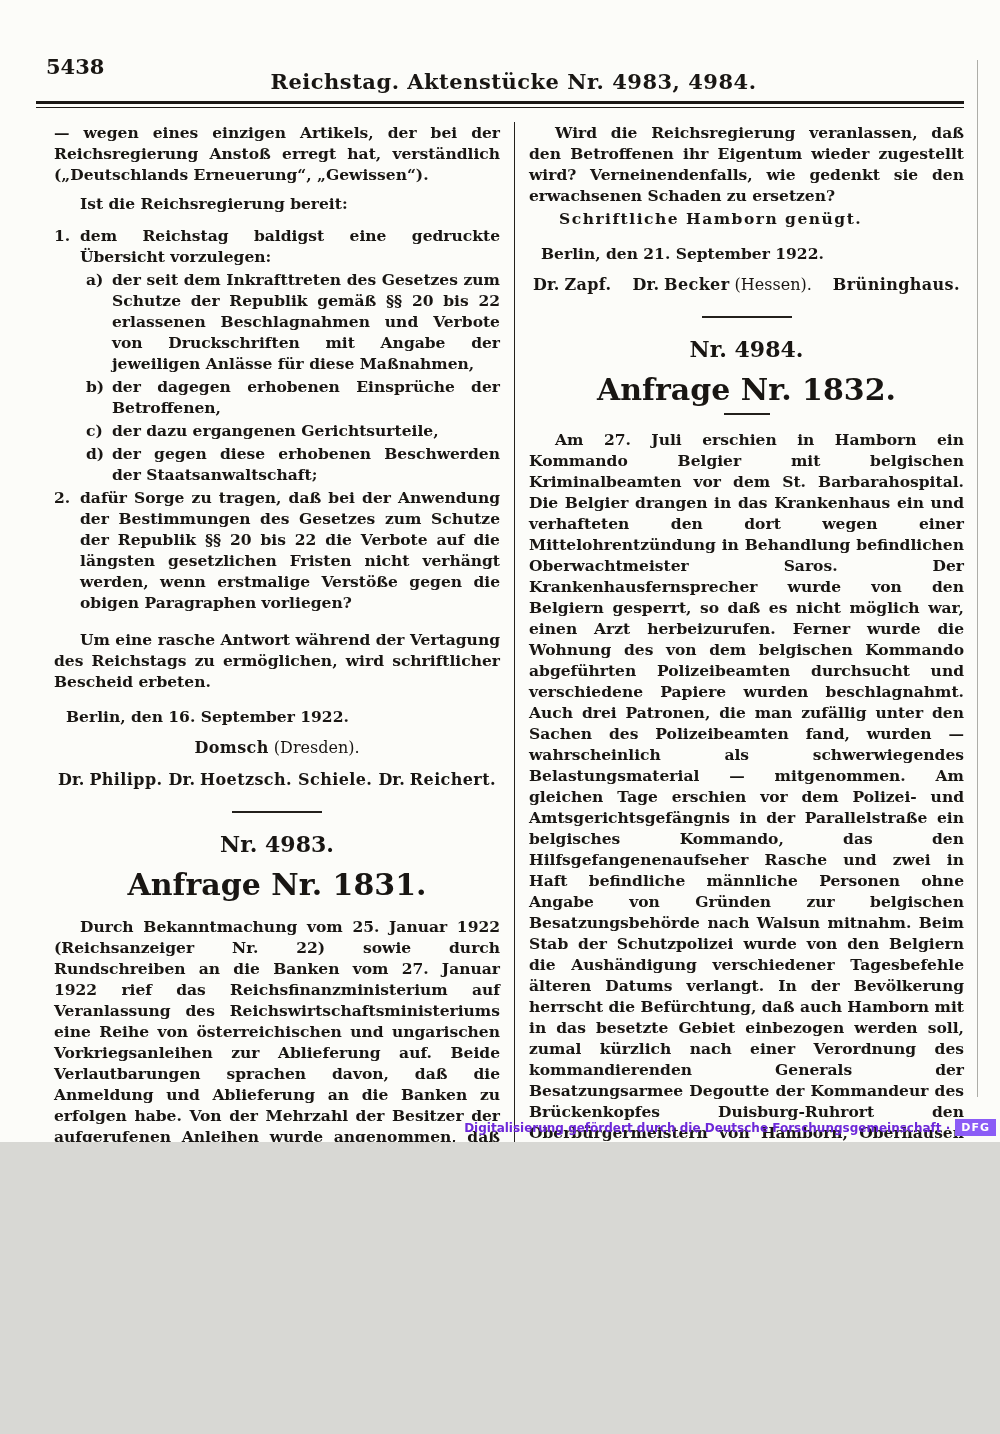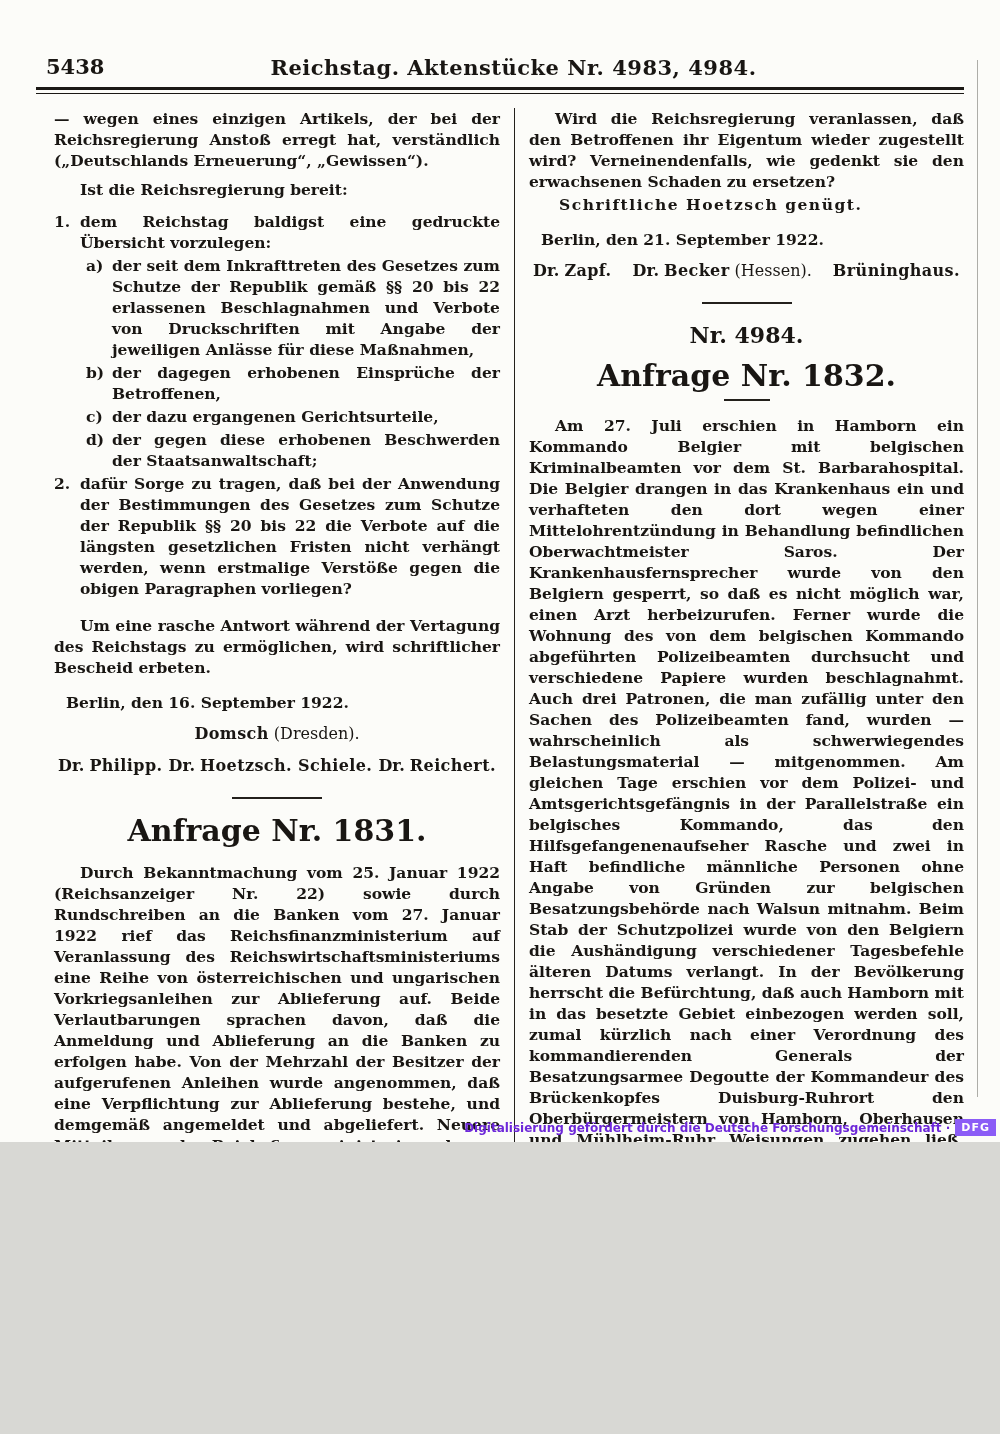--- a/index.html
+++ b/index.html
@@ -3,21 +3,21 @@
 <meta charset="utf-8">
 <style>
   html,body { margin:0; padding:0; background:#d8d8d4; }
   .page {
     position:relative; width:1000px; height:1142px; margin:0 auto;
     background:#fcfcf9; color:#191613; overflow:hidden;
     font-family:"DejaVu Serif", serif;
   }
   
   .page-num { position:absolute; left:46px; top:54px; font-size:21px; font-weight:bold; }
-  .header-title { text-align:center; padding-top:55px; font-size:21px; font-weight:bold; letter-spacing:.5px;margin-left:27px; }
+  .header-title { text-align:center; padding-top:69px; font-size:21px; font-weight:bold; letter-spacing:.5px;margin-left:27px; }
   .rule-double { margin:7px 36px 0 36px; border-top:3px solid #1b1815; border-bottom:1px solid #1b1815; height:3px; }
   
   .scan-edge { position:absolute; right:22px; top:60px; bottom:45px; width:1px; background:#6b6b66; opacity:.55; }
   
   .cols { display:flex; padding:14px 36px 0 54px; }
   .col-left  { width:446px; padding-right:14px; }
   .col-div   { width:1px; background:#23201c; height:1278px; flex:0 0 1px; }
   .col-right { flex:1; padding-left:14px; }
   
   .p { font-size:15.5px; line-height:21px; text-align:justify; font-weight:bold; margin:0 0 2px 0; }
@@ -108,31 +108,32 @@
         <span class="sig">
           <span class="nm">Schiele.</span>
         </span>
         <span class="sig">
           <span class="pre">Dr.</span><span class="nm">Reichert.</span>
         </span>
       </div>
 
       <hr class="rule-short">
 
+      <div class="h-nr">Nr. 4983.</div>
       <div class="h-anfrage">Anfrage Nr. 1831.</div>
 
       <p class="p ind after-head">Durch Bekanntmachung vom 25. Januar 1922 (Reichsanzeiger Nr. 22) sowie durch Rundschreiben an die Banken vom 27. Januar 1922 rief das Reichsfinanzministerium auf Veranlassung des Reichswirtschaftsministeriums eine Reihe von österreichischen und ungarischen Vorkriegsanleihen zur Ablieferung auf. Beide Verlautbarungen sprachen davon, daß die Anmeldung und Ablieferung an die Banken zu erfolgen habe. Von der Mehrzahl der Besitzer der aufgerufenen Anleihen wurde angenommen, daß eine Verpflichtung zur Ablieferung bestehe, und demgemäß angemeldet und abgeliefert. Neuere Mitteilungen des Reichsfinanzministeriums lassen erkennen, daß eine gesetzliche Grundlage für dieses Verfahren fehlt. Aber auch ein Vertragsverhältnis ist bei dem offensichtlichen Dissens der beiden Parteien, welcher auf der fehlgehenden Ausdrucksweise sowohl der Bekanntmachung als auch des Rundschreibens beruht, nicht zu stande gekommen. Das Reichswirtschaftsministerium weigert sich, die Stücke wieder herauszugeben.</p>
       <p class="p ind">Die betreffenden Anleihen sind, sowie die Anmeldungen erfolgt waren, im Kurse sehr stark gestiegen. Die Besitzer gehören vielfach dem notleidenden Rentner- und Mittelstande an, welcher gewohnt war, seine Ersparnisse in sogenannten sicheren (Staats-) Papieren anzulegen. Ihnen ist durch diese Vorgänge ein sehr großer, bei dem Fortgange der Teuerung nicht zu überwindender Schaden erwachsen.</p>
     </div>
 
     <div class="col-div"></div>
 
     <div class="col-right">
       <p class="p ind">Wird die Reichsregierung veranlassen, daß den Betroffenen ihr Eigentum wieder zugestellt wird? Verneinendenfalls, wie gedenkt sie den erwachsenen Schaden zu ersetzen?</p>
-      <p class="p answer-note">Schriftliche Hoetzsch genügt.</p>
+      <p class="p answer-note">Schriftliche Hamborn genügt.</p>
       <p class="dateline">Berlin, den 21. September 1922.</p>
 
       <div class="sig-row">
         <span class="sig">
           <span class="pre">Dr.</span><span class="nm">Zapf.</span>
         </span>
         <span class="sig">
           <span class="pre">Dr.</span><span class="nm">Becker</span><span class="suf"> (Hessen).</span>
         </span>
         <span class="sig">

